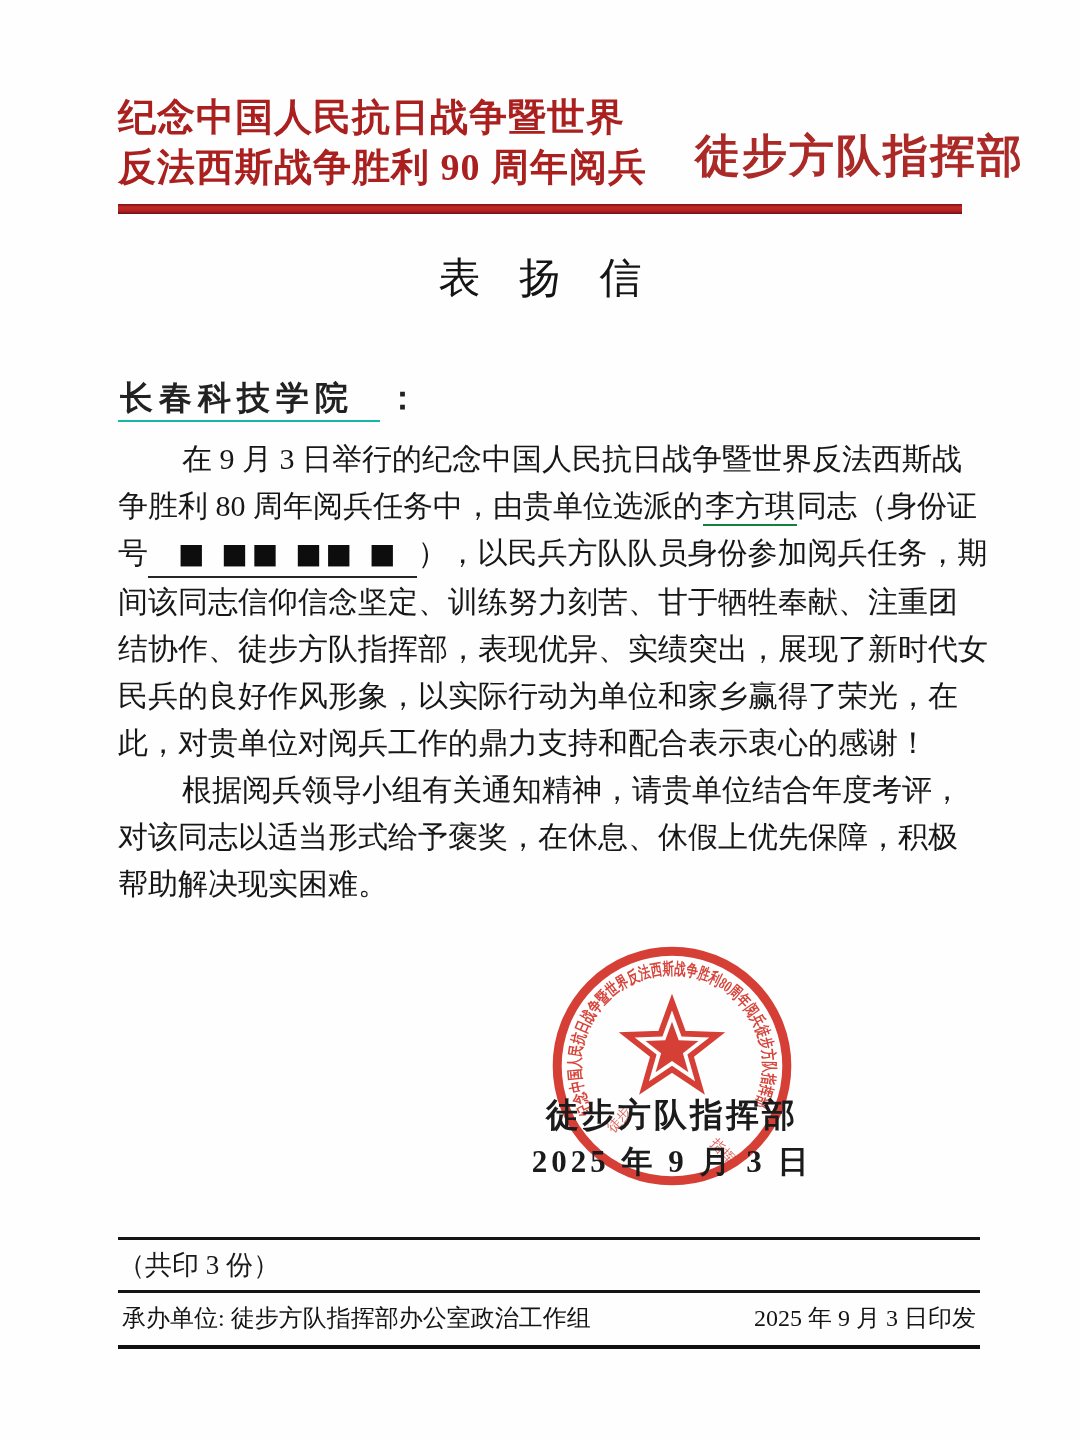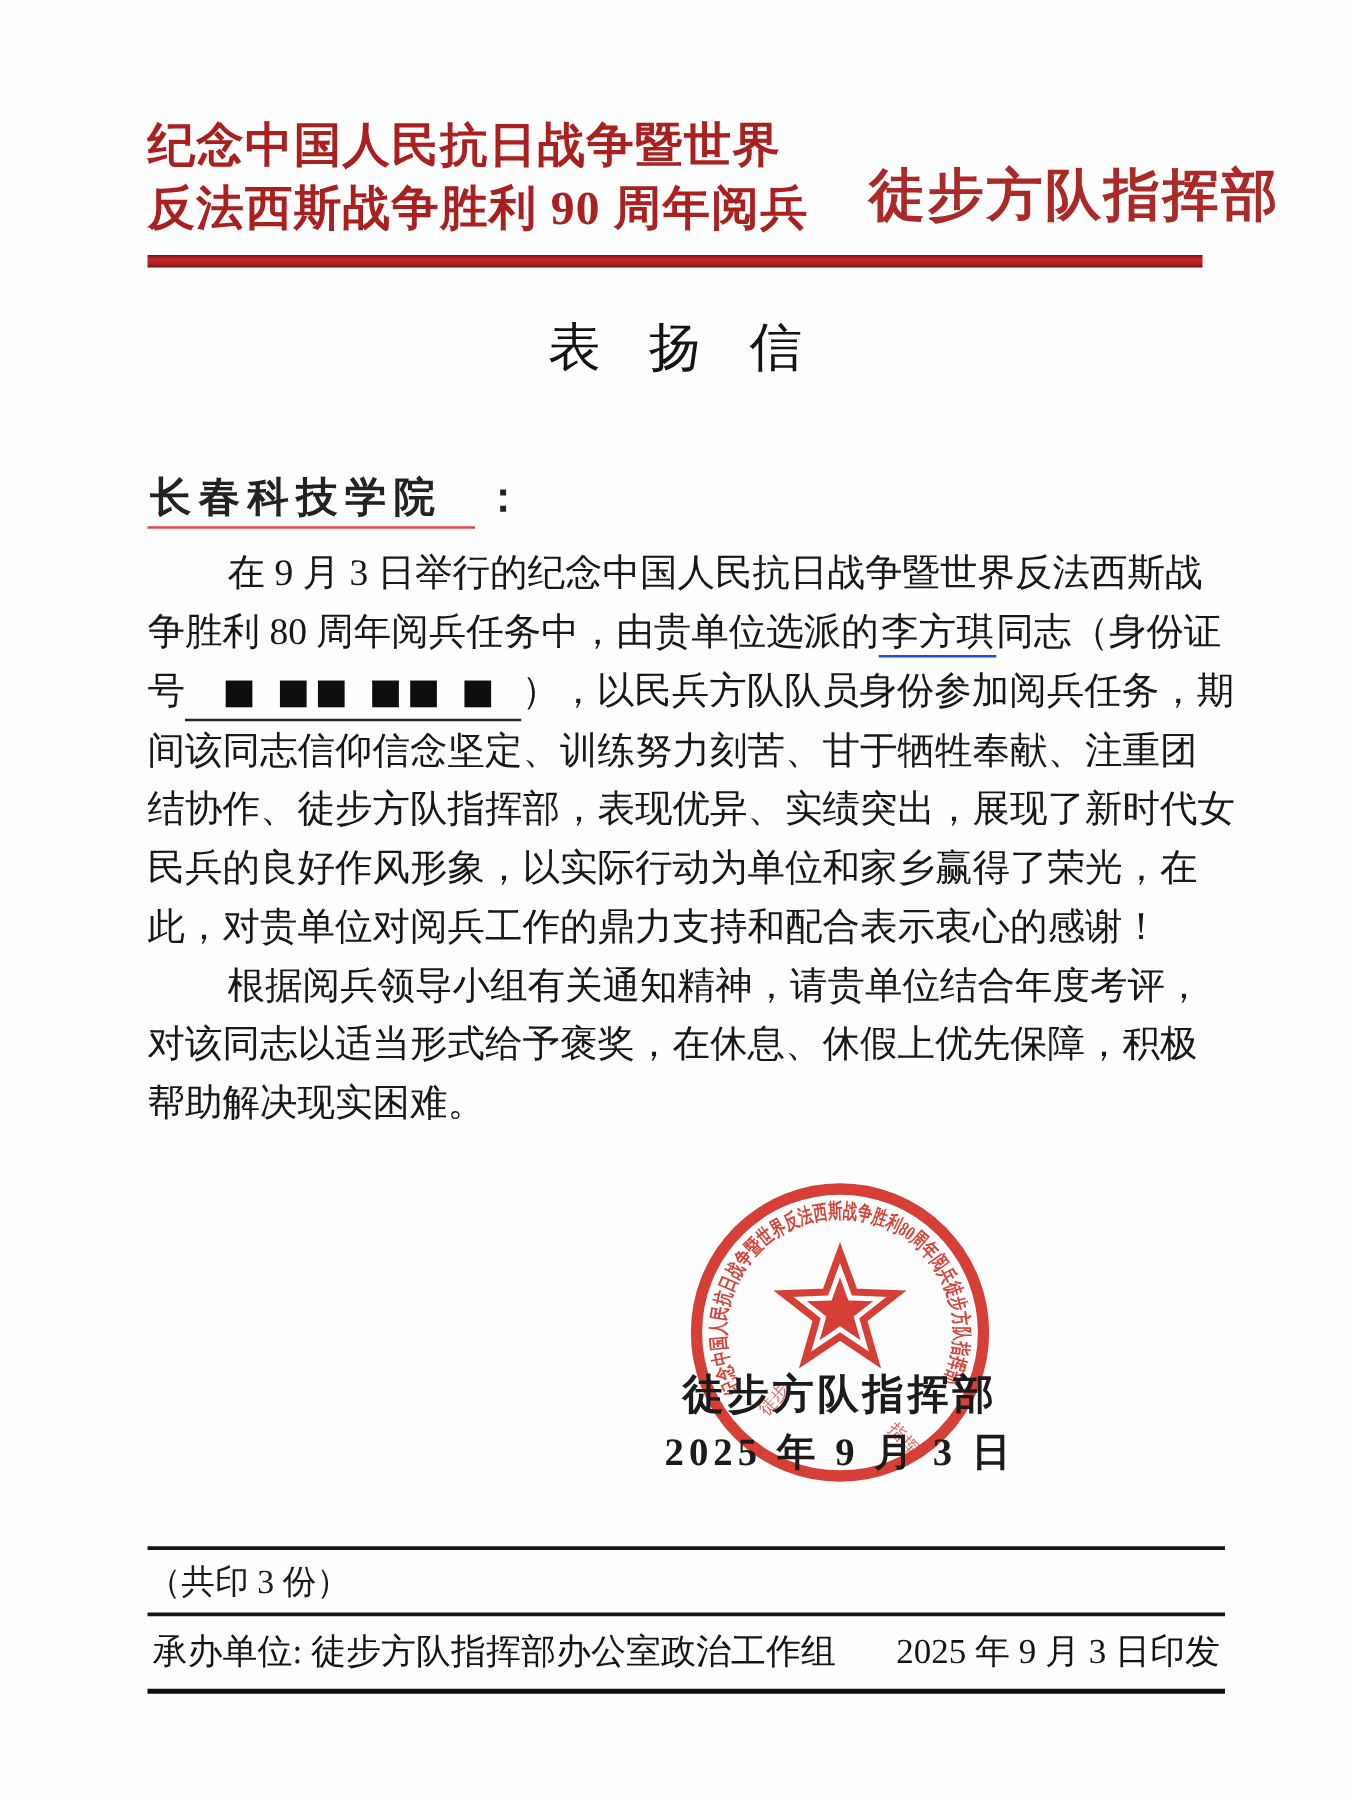--- a/index.html
+++ b/index.html
@@ -36,30 +36,30 @@
   
   .doc-title {
     margin-top:36px; text-align:center;
     font-size:42px; font-weight:normal; color:#141414;
     letter-spacing:14px; text-indent:14px; white-space:nowrap;
   }
 
   
   .salutation { margin-top:70px; font-size:33px; font-weight:600; color:#222; }
   .salutation .sal-name {
-    border-bottom:2px solid #ef4444; padding:0 26px 4px 2px;
+    border-bottom:2px solid #14b8a6; padding:0 26px 4px 2px;
     letter-spacing:6px;
   }
   .salutation .sal-colon { margin-left:6px; }
 
   
   .body-text { margin-top:14px; font-size:30px; line-height:47px; color:#171717; }
   .body-text .line { white-space:nowrap; }
   .body-text .indent { padding-left:64px; }
-  .u-name { border-bottom:2px solid #1d4ed8; padding:0 2px 2px 2px; }
+  .u-name { border-bottom:2px solid #15803d; padding:0 2px 2px 2px; }
   .redaction {
     display:inline-block;
     border-bottom:2px solid #252525;
     padding:0 18px 2px 30px;
     letter-spacing:4px;
     font-family:"DejaVu Sans","Liberation Sans",sans-serif;
     font-size:28px; line-height:40px; color:#0d0d0d;
   }
 
   
@@ -76,21 +76,21 @@
     color:#1b1b1b; font-weight:600; z-index:2; white-space:nowrap;font-family:Liberation Serif, serif;
   }
 
   
   .footer { position:absolute; left:118px; right:100px; top:1237px; }
   .f-rule-1 { border-top:3px solid #151515; }
   .f-copies { font-size:27px; padding:7px 28px 7px 0; color:#1a1a1a; }
   .f-rule-2 { border-top:3px solid #151515; }
   .f-row {
     display:flex; justify-content:space-between; align-items:center;
-    font-size:28px; padding:9px 4px 11px 4px; color:#141414;
+    font-size:24px; padding:9px 4px 11px 4px; color:#141414;
   }
   .f-rule-3 { border-top:4px solid #101010; }
 </style>
 </head>
 <body>
 
 <div class="page">
   <div class="content">
 
     <div class="letterhead">

